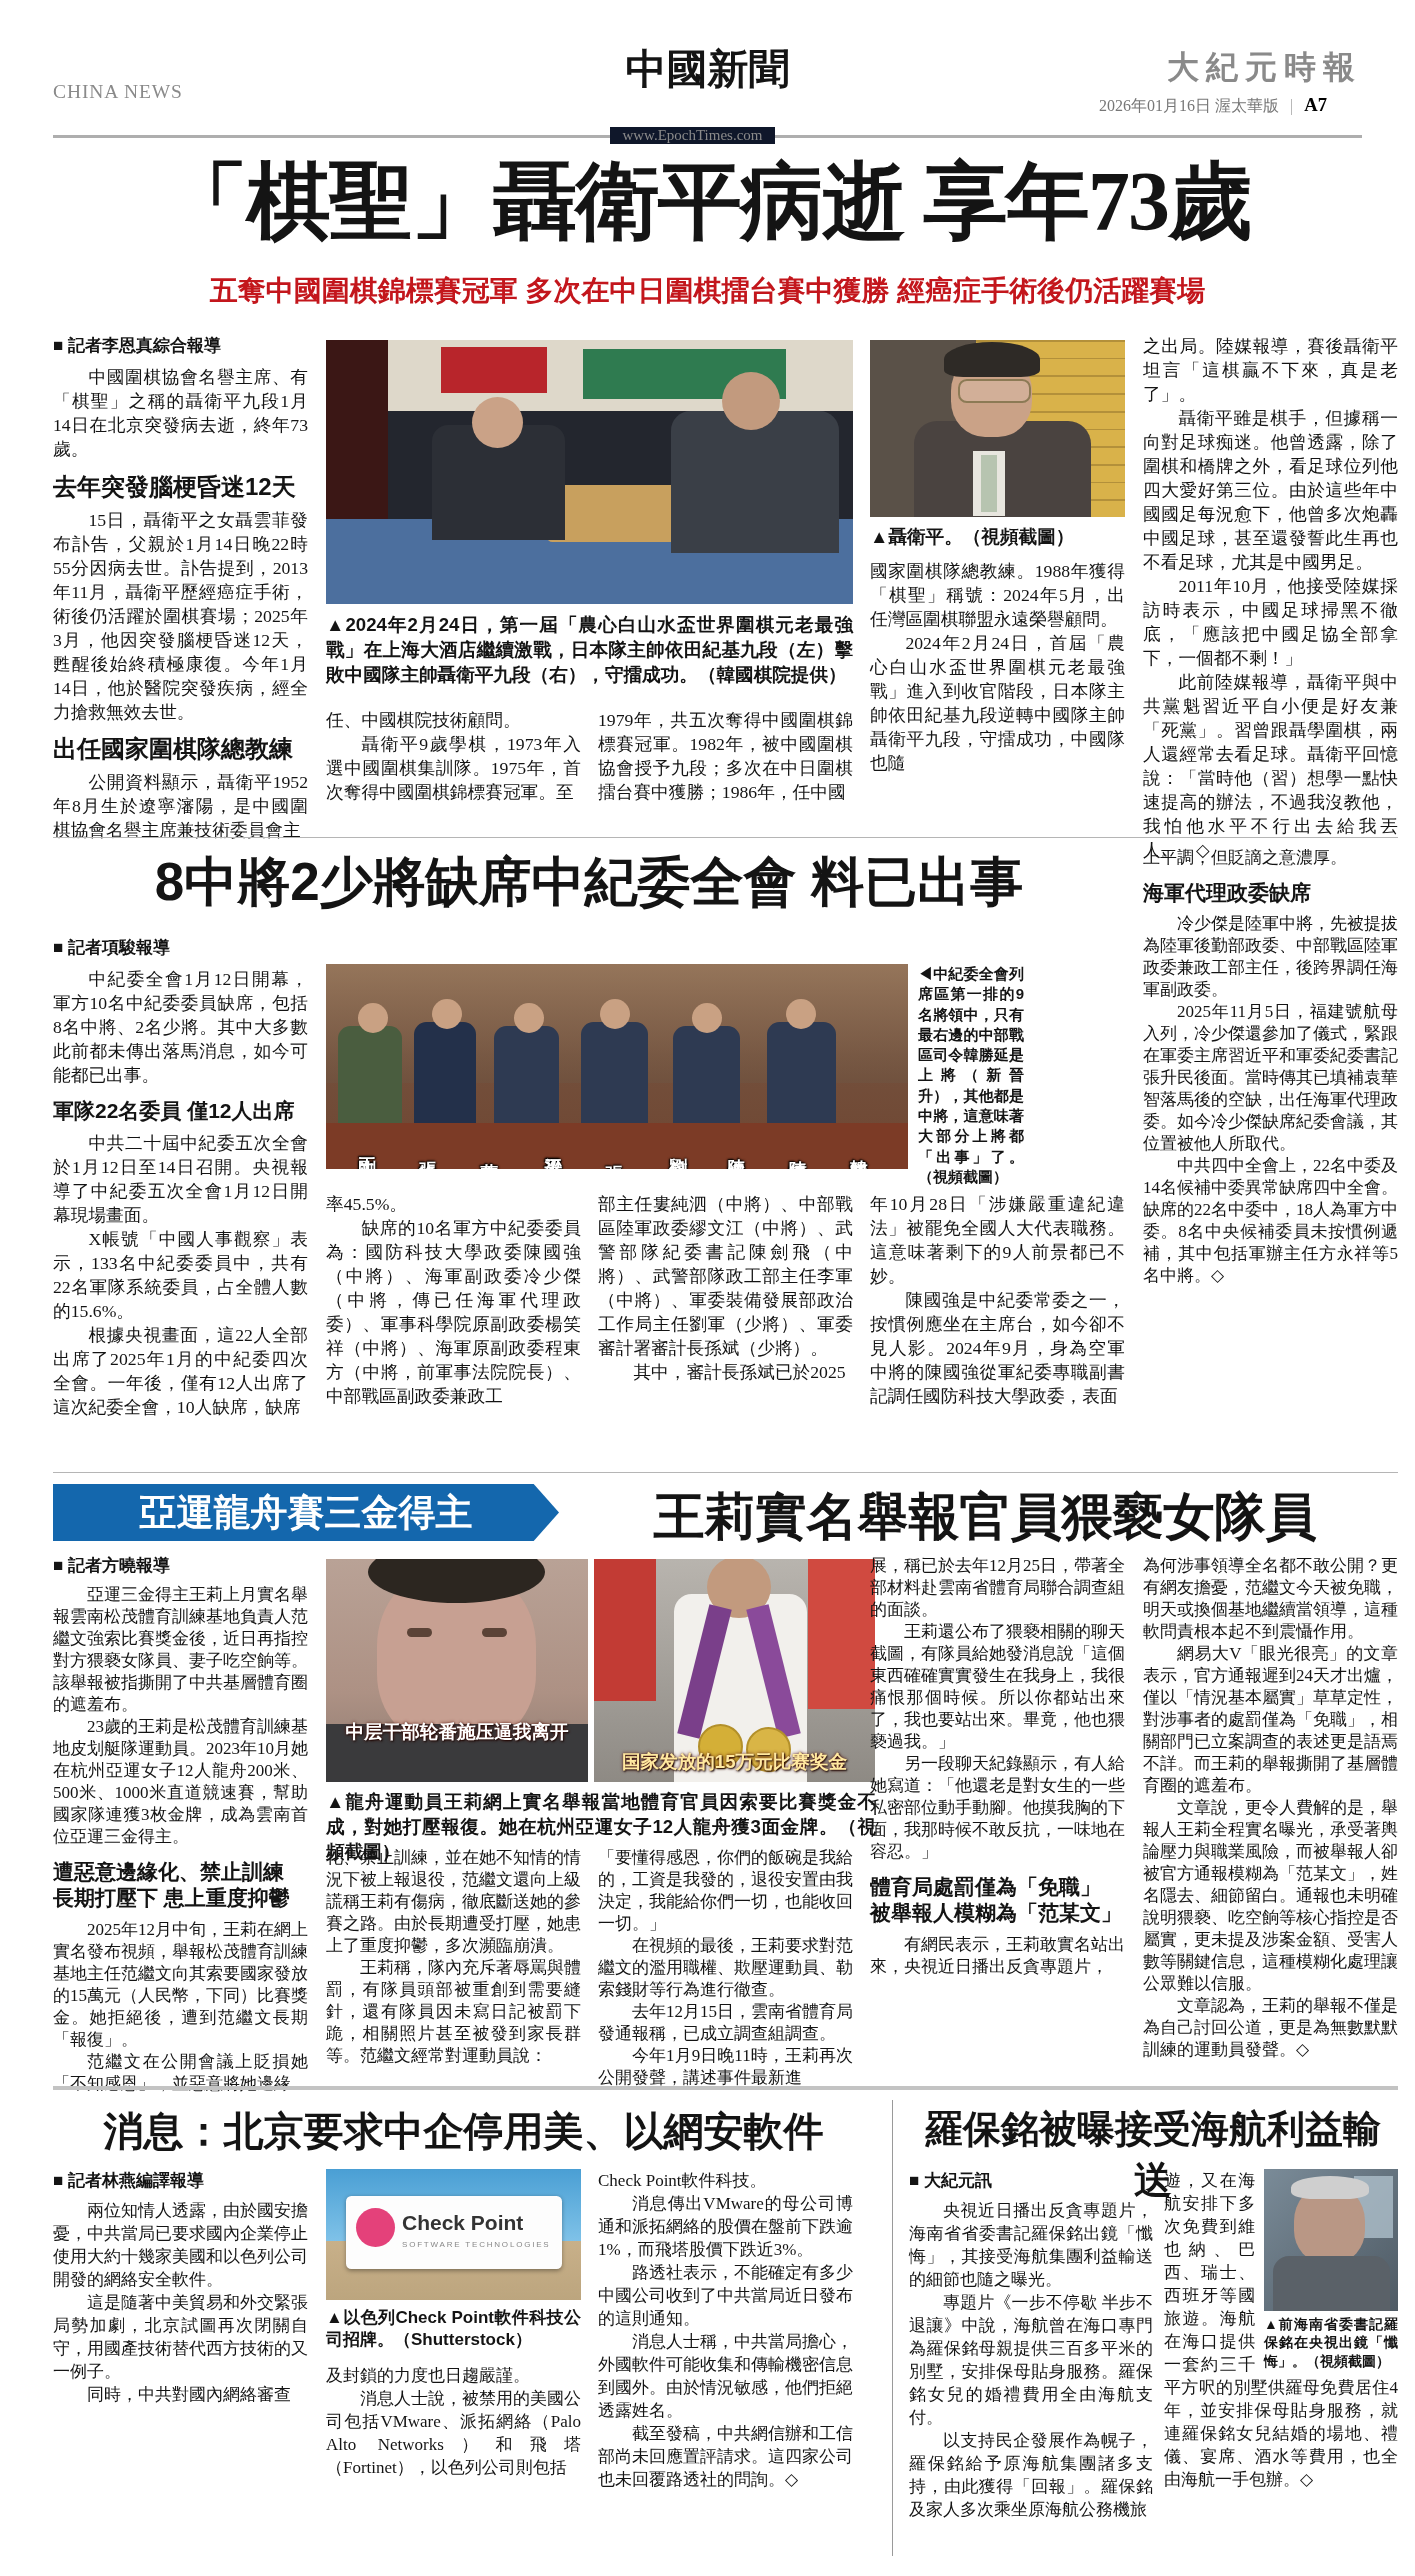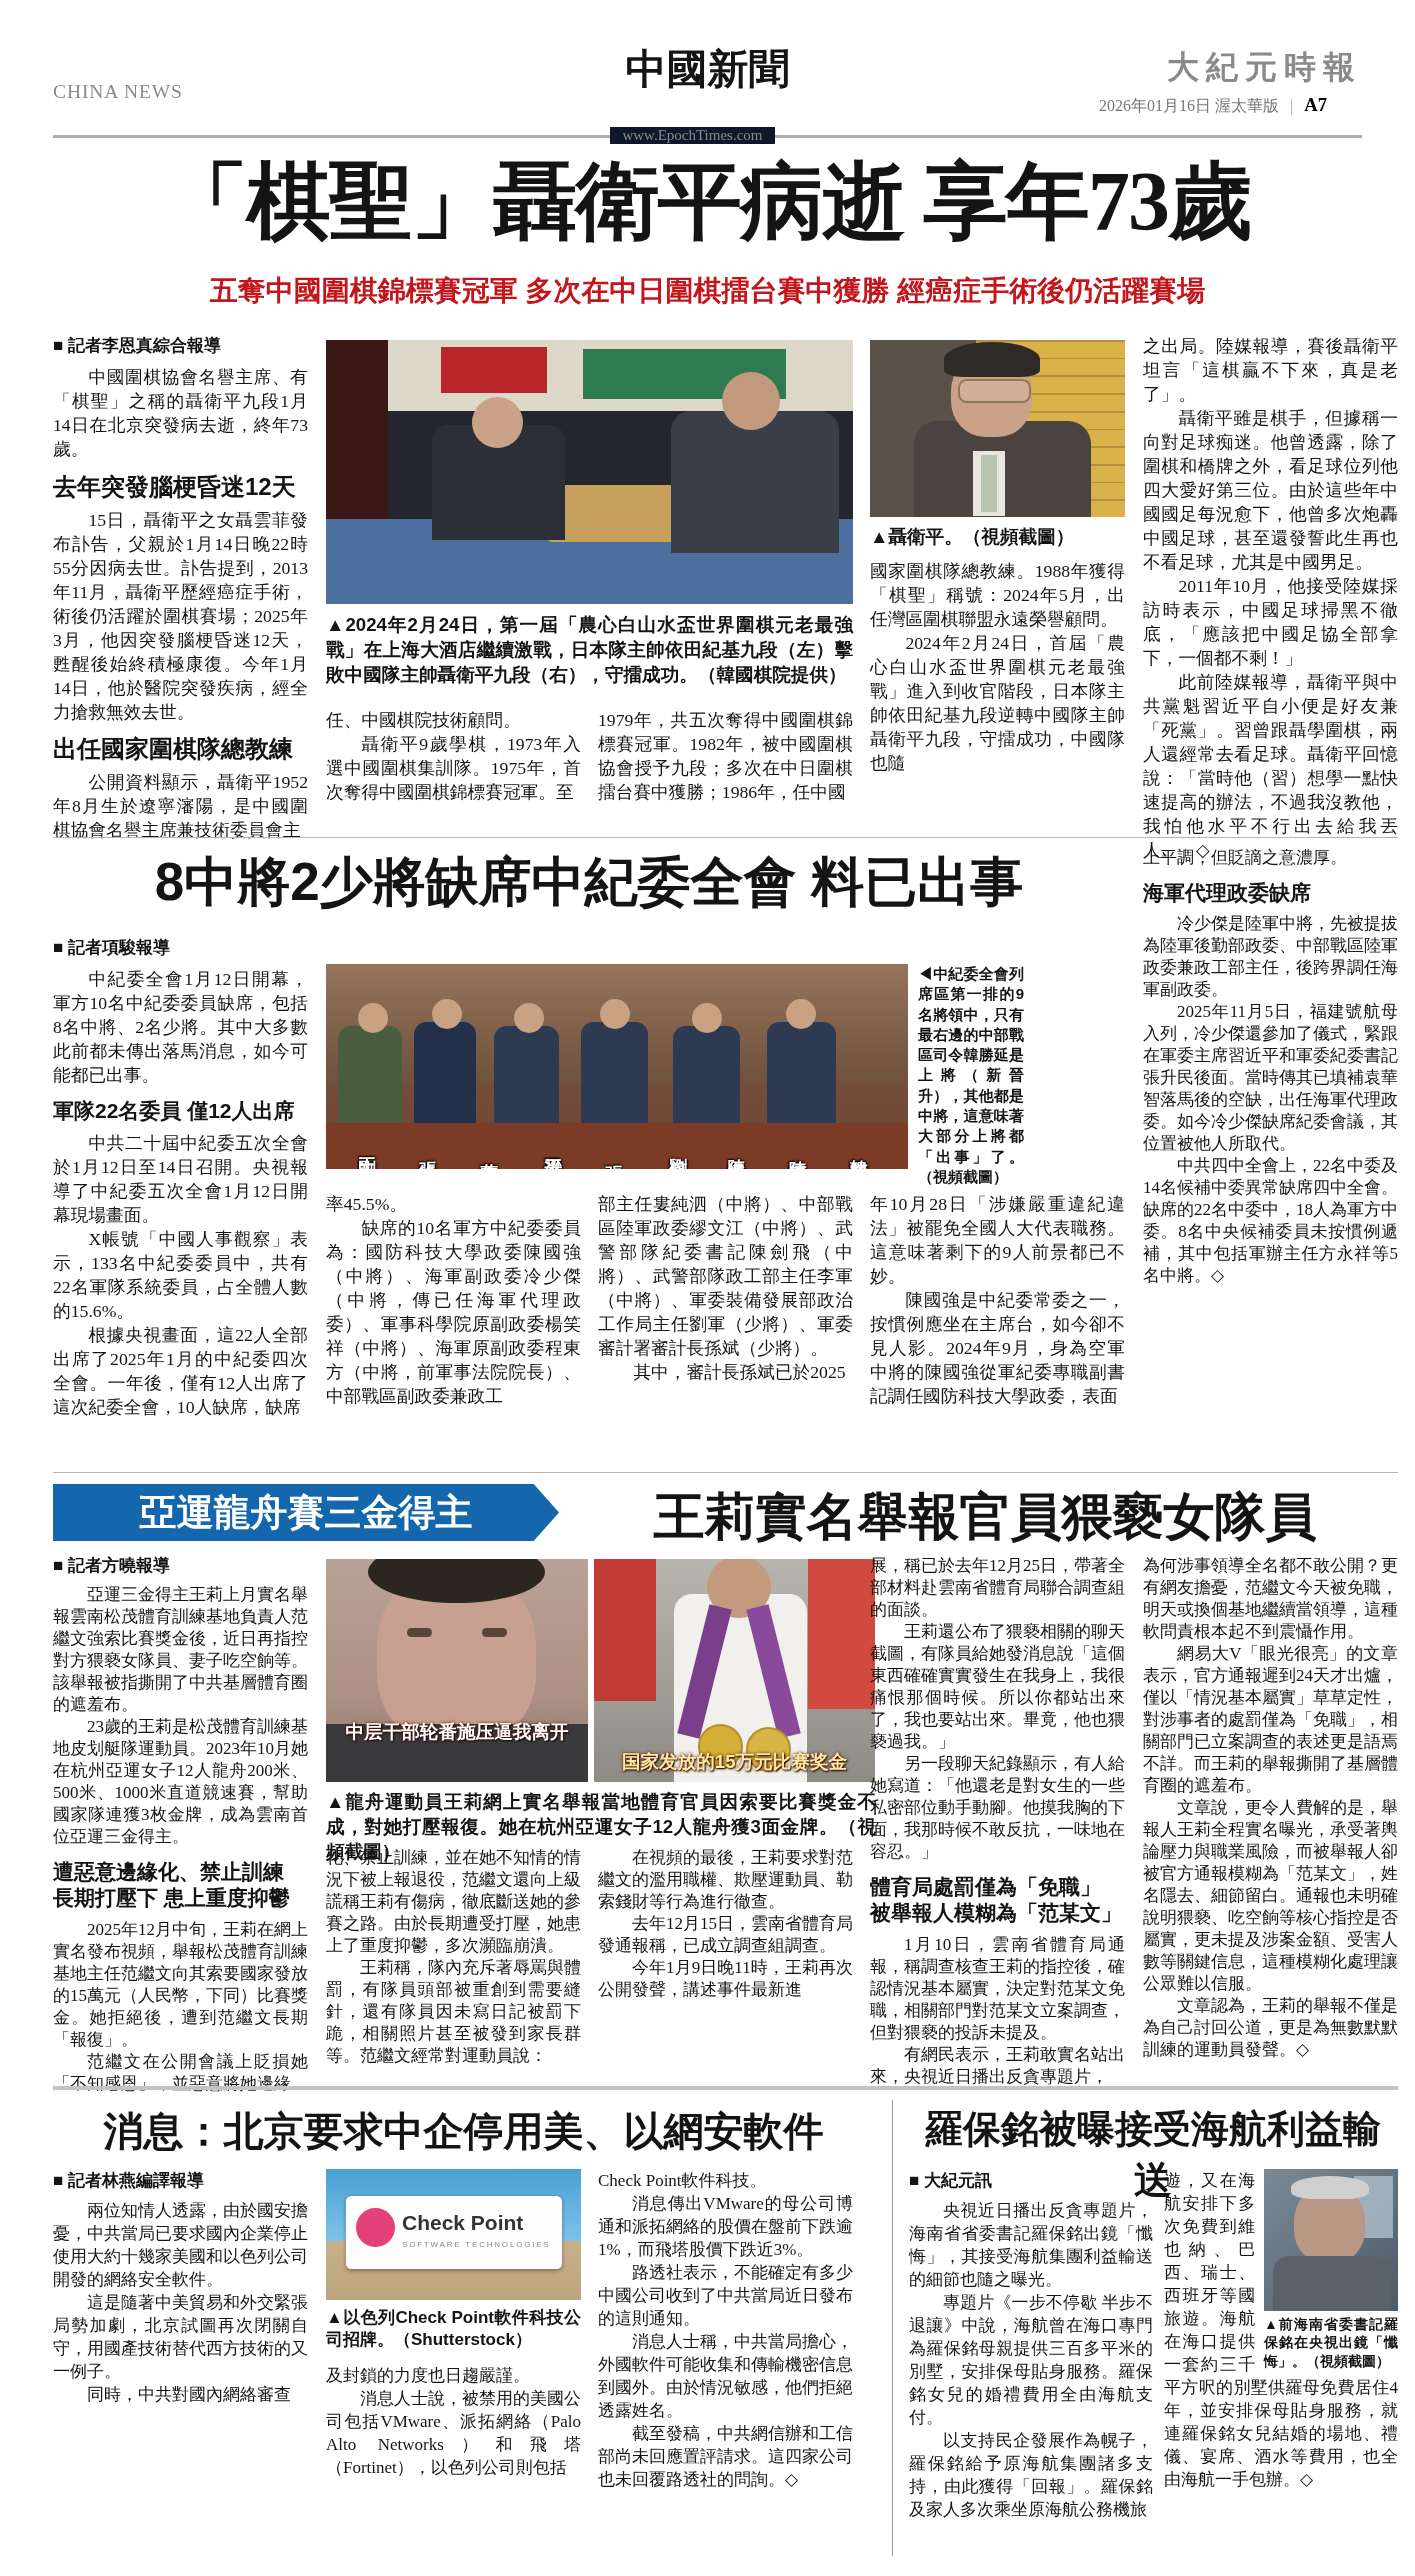--- a/index.html
+++ b/index.html
@@ -209,31 +209,31 @@
   <div style="left:152px;top:168px;width:41px;height:41px;background:#d9b546;border-radius:50%;border:2.7px solid #b3902a;"></div>
   <div class="ovl" style="bottom:7px;font-size:18.6px;color:#ffe9a0;">国家发放的15万元比赛奖金</div>
 </div>
 <div class="cap" style="left:326px;top:1789px;width:550px;">▲龍舟運動員王莉網上實名舉報當地體育官員因索要比賽獎金不成，對她打壓報復。她在杭州亞運女子12人龍舟獲3面金牌。（視頻截圖）</div>
 
 <div class="col bt3" style="left:326px;top:1847px;">
   <p class="ni">化、禁止訓練，並在她不知情的情況下被上報退役，范繼文還向上級謊稱王莉有傷病，徹底斷送她的參賽之路。由於長期遭受打壓，她患上了重度抑鬱，多次瀕臨崩潰。</p>
   <p class="bp">王莉稱，隊內充斥著辱罵與體罰，有隊員頭部被重創到需要縫針，還有隊員因未寫日記被罰下跪，相關照片甚至被發到家長群等。范繼文經常對運動員說：</p>
 </div>
 <div class="col bt3" style="left:598px;top:1847px;">
+  <p class="ni">「要懂得感恩，你們的飯碗是我給的，工資是我發的，退役安置由我決定，我能給你們一切，也能收回一切。」</p>
   <p class="bp">在視頻的最後，王莉要求對范繼文的濫用職權、欺壓運動員、勒索錢財等行為進行徹查。</p>
   <p class="bp">去年12月15日，雲南省體育局發通報稱，已成立調查組調查。</p>
   <p class="bp">今年1月9日晚11時，王莉再次公開發聲，講述事件最新進</p>
 </div>
 <div class="col bt3" style="left:870px;top:1555px;">
   <p class="ni">展，稱已於去年12月25日，帶著全部材料赴雲南省體育局聯合調查組的面談。</p>
   <p class="bp">王莉還公布了猥褻相關的聊天截圖，有隊員給她發消息說「這個東西確確實實發生在我身上，我很痛恨那個時候。所以你都站出來了，我也要站出來。畢竟，他也猥褻過我。」</p>
   <p class="bp">另一段聊天紀錄顯示，有人給她寫道：「他還老是對女生的一些私密部位動手動腳。他摸我胸的下面，我那時候不敢反抗，一味地在容忍。」</p>
   <h3 class="colhead sm" style="margin-bottom:0;">體育局處罰僅為「免職」</h3>
   <h3 class="colhead sm" style="margin-top:0;">被舉報人模糊為「范某文」</h3>
-  <p class="bp">1月10日，雲南省體育局通報，稱調查核查王莉的指控後，確認情況基本屬實，決定對范某文免職，相關部門對范某文立案調查，但對猥褻的投訴未提及。</p>
   <p class="bp">有網民表示，王莉敢實名站出來，央視近日播出反貪專題片，</p>
 </div>
 <div class="col bt3" style="left:1143px;top:1555px;">
   <p class="ni">為何涉事領導全名都不敢公開？更有網友擔憂，范繼文今天被免職，明天或換個基地繼續當領導，這種軟問責根本起不到震懾作用。</p>
   <p class="bp">網易大V「眼光很亮」的文章表示，官方通報遲到24天才出爐，僅以「情況基本屬實」草草定性，對涉事者的處罰僅為「免職」，相關部門已立案調查的表述更是語焉不詳。而王莉的舉報撕開了基層體育圈的遮羞布。</p>
   <p class="bp">文章說，更令人費解的是，舉報人王莉全程實名曝光，承受著輿論壓力與職業風險，而被舉報人卻被官方通報模糊為「范某文」，姓名隱去、細節留白。通報也未明確說明猥褻、吃空餉等核心指控是否屬實，更未提及涉案金額、受害人數等關鍵信息，這種模糊化處理讓公眾難以信服。</p>
   <p class="bp">文章認為，王莉的舉報不僅是為自己討回公道，更是為無數默默訓練的運動員發聲。◇</p>
 </div>
 
 <div class="hr" style="left:53px;top:2086px;width:1345px;height:3.5px;background:#c3c3c3;"></div>

